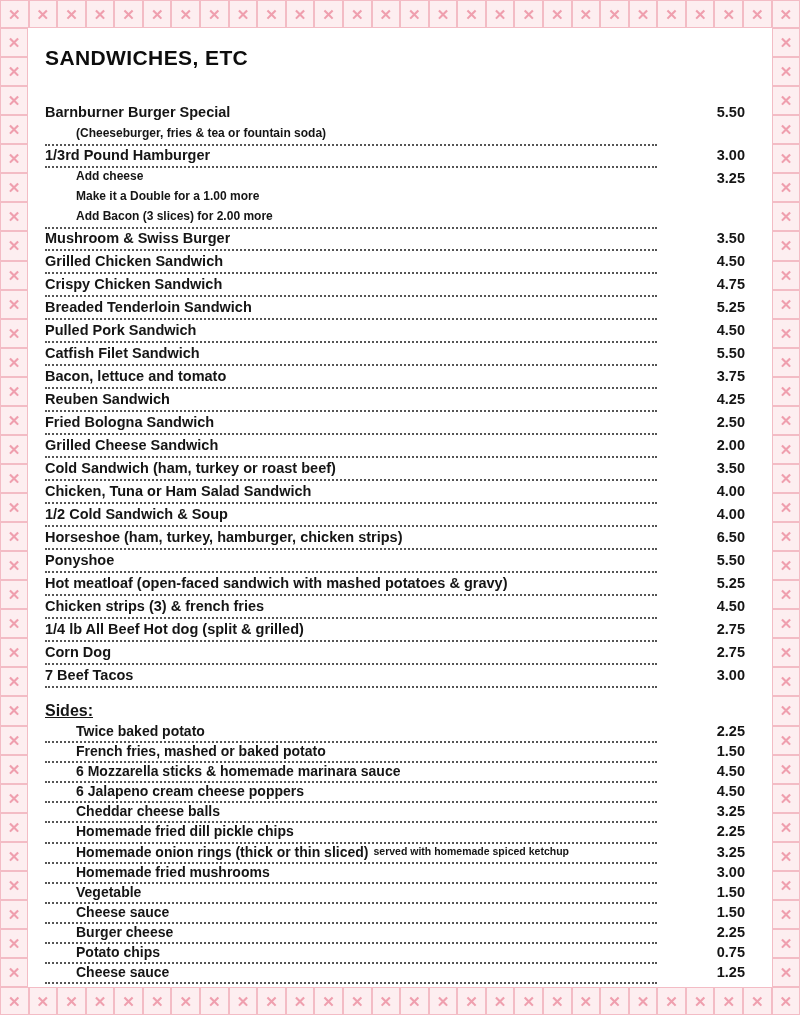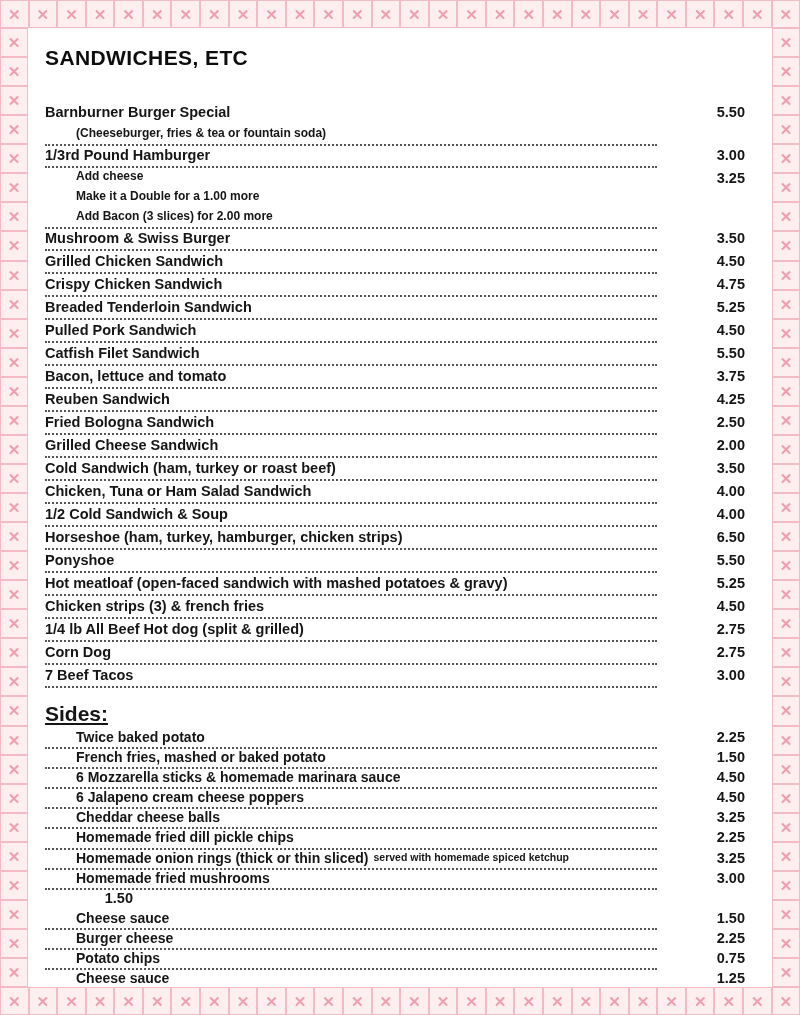--- a/index.html
+++ b/index.html
@@ -55,21 +55,21 @@
   .item-note{
     font-weight:bold;font-size:10.5px;line-height:1.1;
     padding:0 0 4px 5px;white-space:nowrap;overflow:hidden;
   }
   .price{
     flex:0 0 88px;text-align:right;font-weight:bold;font-size:14.5px;
     padding-bottom:4px;color:var(--ink);
   }
   .sides-section{margin-top:12px;}
   .sides-heading{
-    font-weight:bold;font-size:21px;text-decoration:underline;
+    font-weight:bold;font-size:16px;text-decoration:underline;
     margin-bottom:3px;color:var(--ink);
   }
 </style>
 </head>
 <body>
 
 <div class="border-strip border-top" id="border-top">
     <span class="border-cell">✕</span>
     <span class="border-cell">✕</span>
     <span class="border-cell">✕</span>
@@ -408,20 +408,23 @@
           </div>
           <span class="price">3.25</span>
         </div>
         <div class="row side-row indent lined">
           <div class="fill">
             <span class="item-name">Homemade fried mushrooms</span>
           </div>
           <span class="price">3.00</span>
         </div>
         <div class="row side-row indent lined">
+          <div class="fill">
+            <span class="item-name">Vegetable</span>
+          </div>
           <span class="price">1.50</span>
         </div>
         <div class="row side-row indent lined">
           <div class="fill">
             <span class="item-name">Cheese sauce</span>
           </div>
           <span class="price">1.50</span>
         </div>
         <div class="row side-row indent lined">
           <div class="fill">

